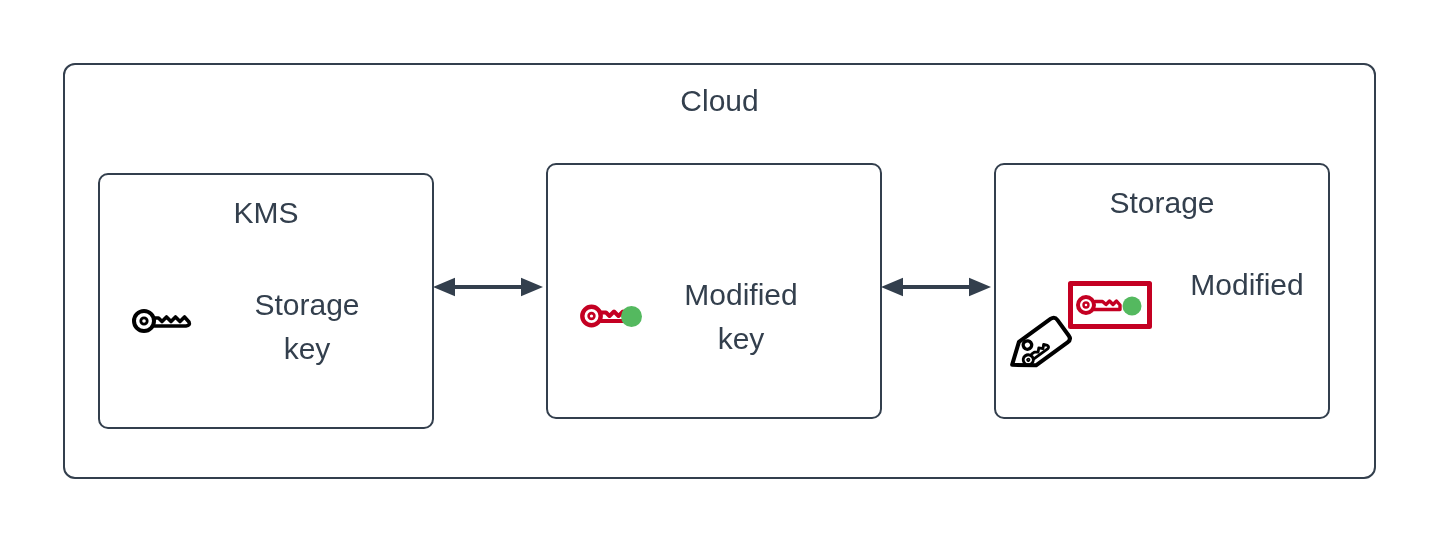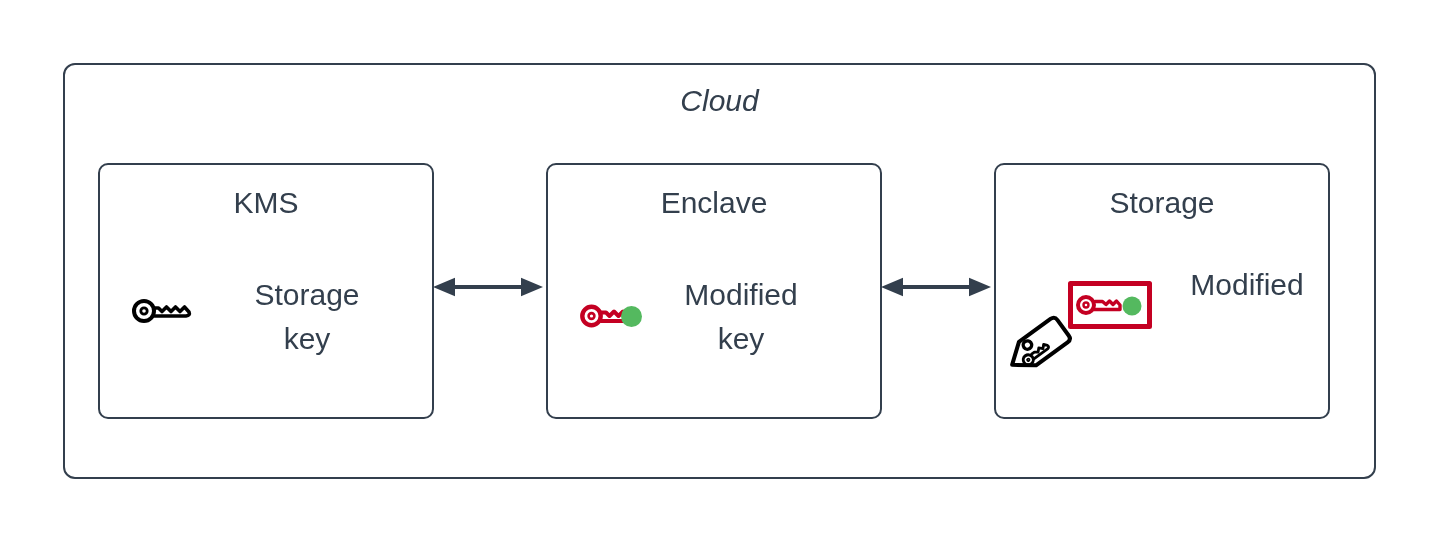--- a/index.html
+++ b/index.html
@@ -11,21 +11,21 @@
     color:#333f4d;
     overflow:hidden;
   }
   .cloud-box{
     position:absolute;left:63px;top:63px;width:1313px;height:416px;
     border:2.5px solid #333f4d;border-radius:12px;background:#ffffff;
     box-sizing:border-box;
   }
   .cloud-title{
     position:absolute;left:0;top:18px;width:100%;
-    text-align:center;font-size:30px;line-height:36px;color:#333f4d;font-style:italic;
+    text-align:center;font-size:30px;line-height:36px;color:#333f4d;
   }
   .node{
     position:absolute;width:336px;height:256px;top:161px;
     border:2.5px solid #333f4d;border-radius:10px;background:#ffffff;
     box-sizing:border-box;
   }
   .node-kms{left:96px;}
   .node-enclave{left:544px;}
   .node-storage{left:992px;}
   .node-title{
@@ -49,39 +49,38 @@
   svg{display:block;width:100%;height:100%;}
 </style>
 </head>
 <body>
 
 <div class="canvas">
 
   <div class="cloud-box">
     <div class="cloud-title">Cloud</div>
 
-    <div class="node node-kms" style="left:33px;top:98px;">
+    <div class="node node-kms" style="left:33px;top:108px;">
       <div class="node-title">KMS</div>
       <span class="icon icon-kms-key">
         <svg viewBox="0 0 66 38">
           <g fill="none" stroke="#000000" stroke-linecap="round" stroke-linejoin="round">
             <circle cx="13" cy="22" r="10" stroke-width="4"></circle>
             <circle cx="13" cy="22" r="3.2" stroke-width="2.8"></circle>
             <path d="M 23.5 27 L 55 27 Q 59.5 26.5 58 23 L 53.5 18 L 49 22.5 L 44.5 18 L 40 22.5 L 35.5 18 L 31 22.5 L 27.5 19 L 23.5 19" stroke-width="3.6"></path>
           </g>
         </svg>
       </span>
       <div class="node-label label-kms">
         <div>Storage</div>
         <div>key</div>
       </div>
     </div>
 
     <div class="node node-enclave" style="left:481px;top:98px;">
-      <div class="node-title">Enclave</div>
       <span class="icon icon-enclave-key">
         <svg viewBox="0 0 68 38">
           <g fill="none" stroke="#c40022" stroke-linecap="round" stroke-linejoin="round">
             <circle cx="12.5" cy="21" r="9.2" stroke-width="4.4"></circle>
             <circle cx="12.5" cy="21" r="2.9" stroke-width="2.6"></circle>
             <path d="M 22 26 L 48 26 L 48 21 L 44 16.5 L 39.5 21 L 35 16.5 L 30.5 21 L 27 17.5 L 22.5 17.5" stroke-width="4"></path>
           </g>
           <circle cx="52.5" cy="21.5" r="10.5" fill="#54b95f"></circle>
         </svg>
       </span>

